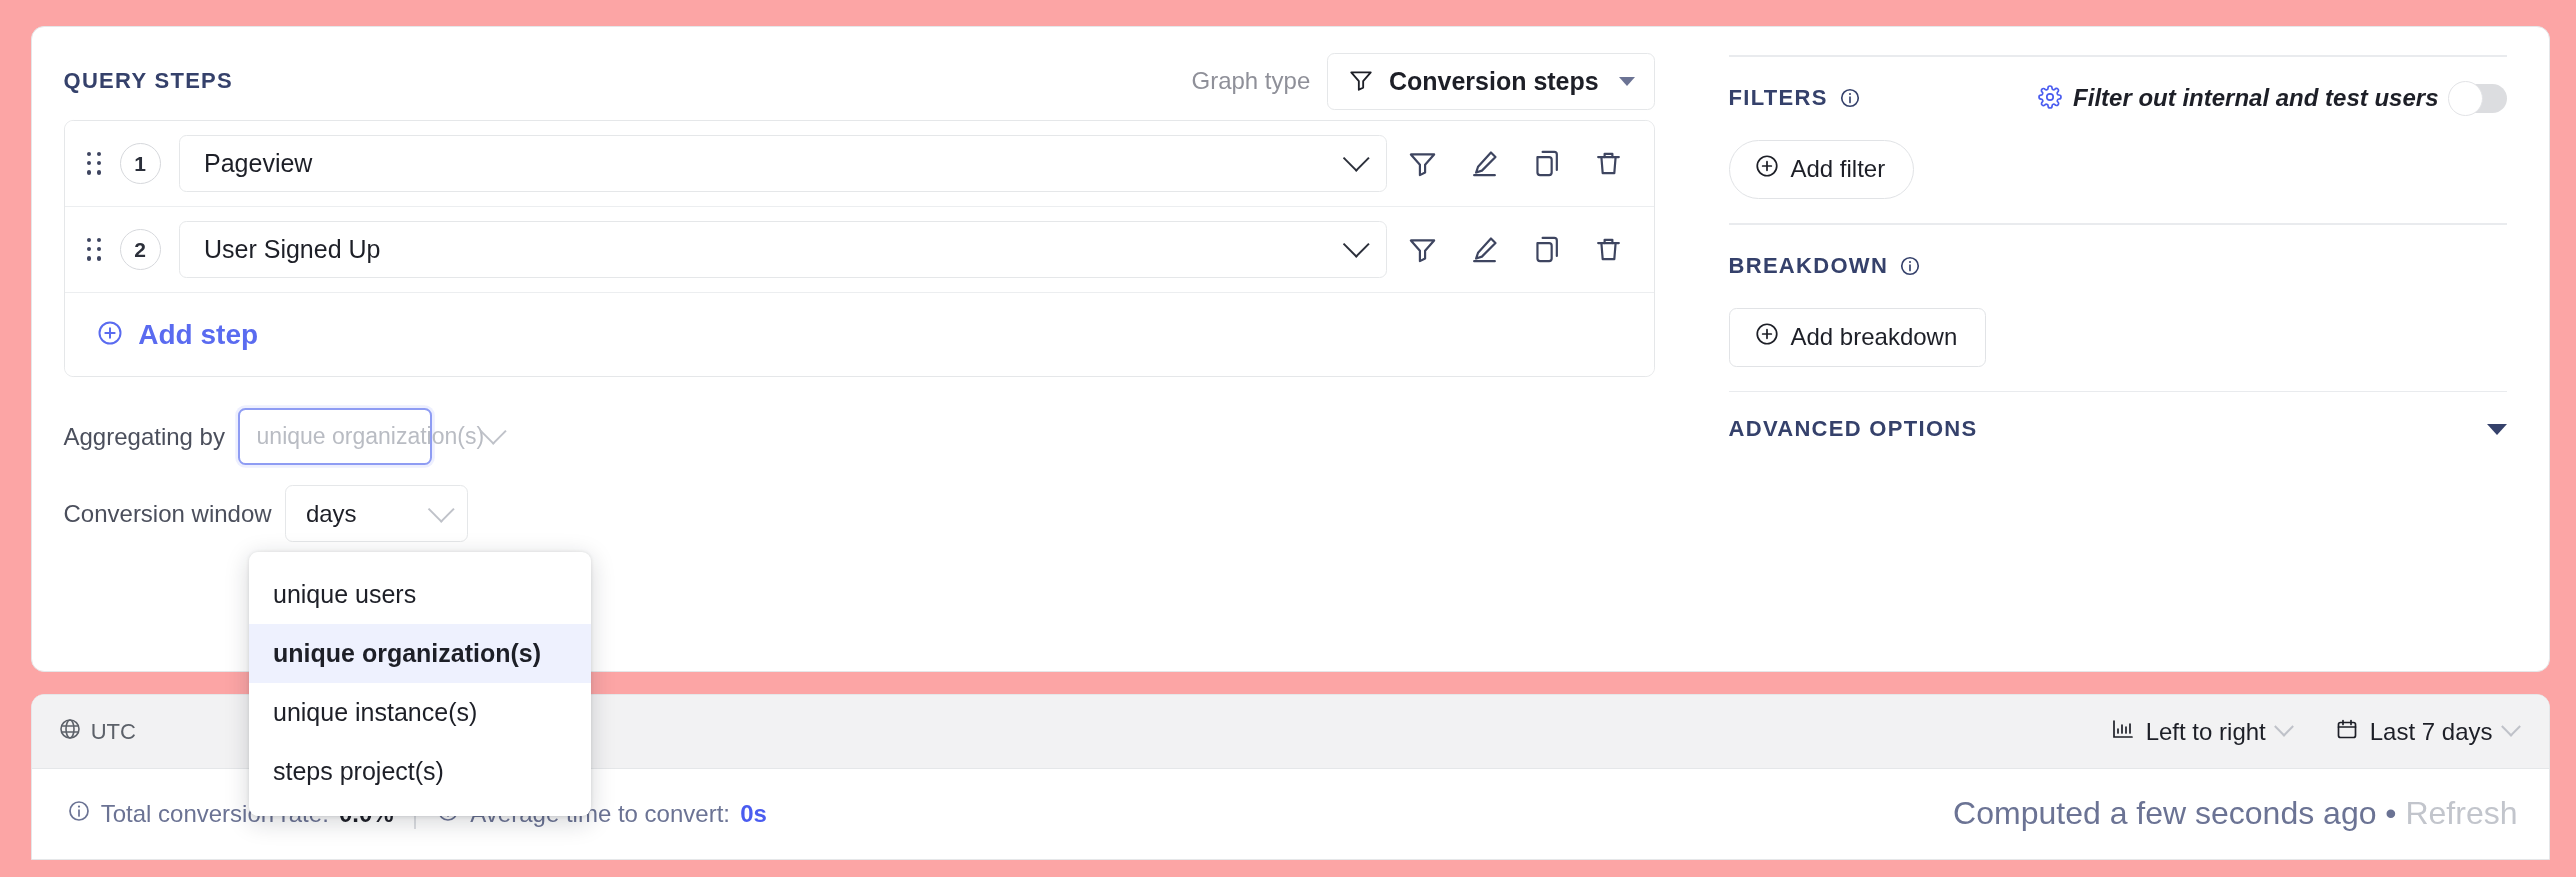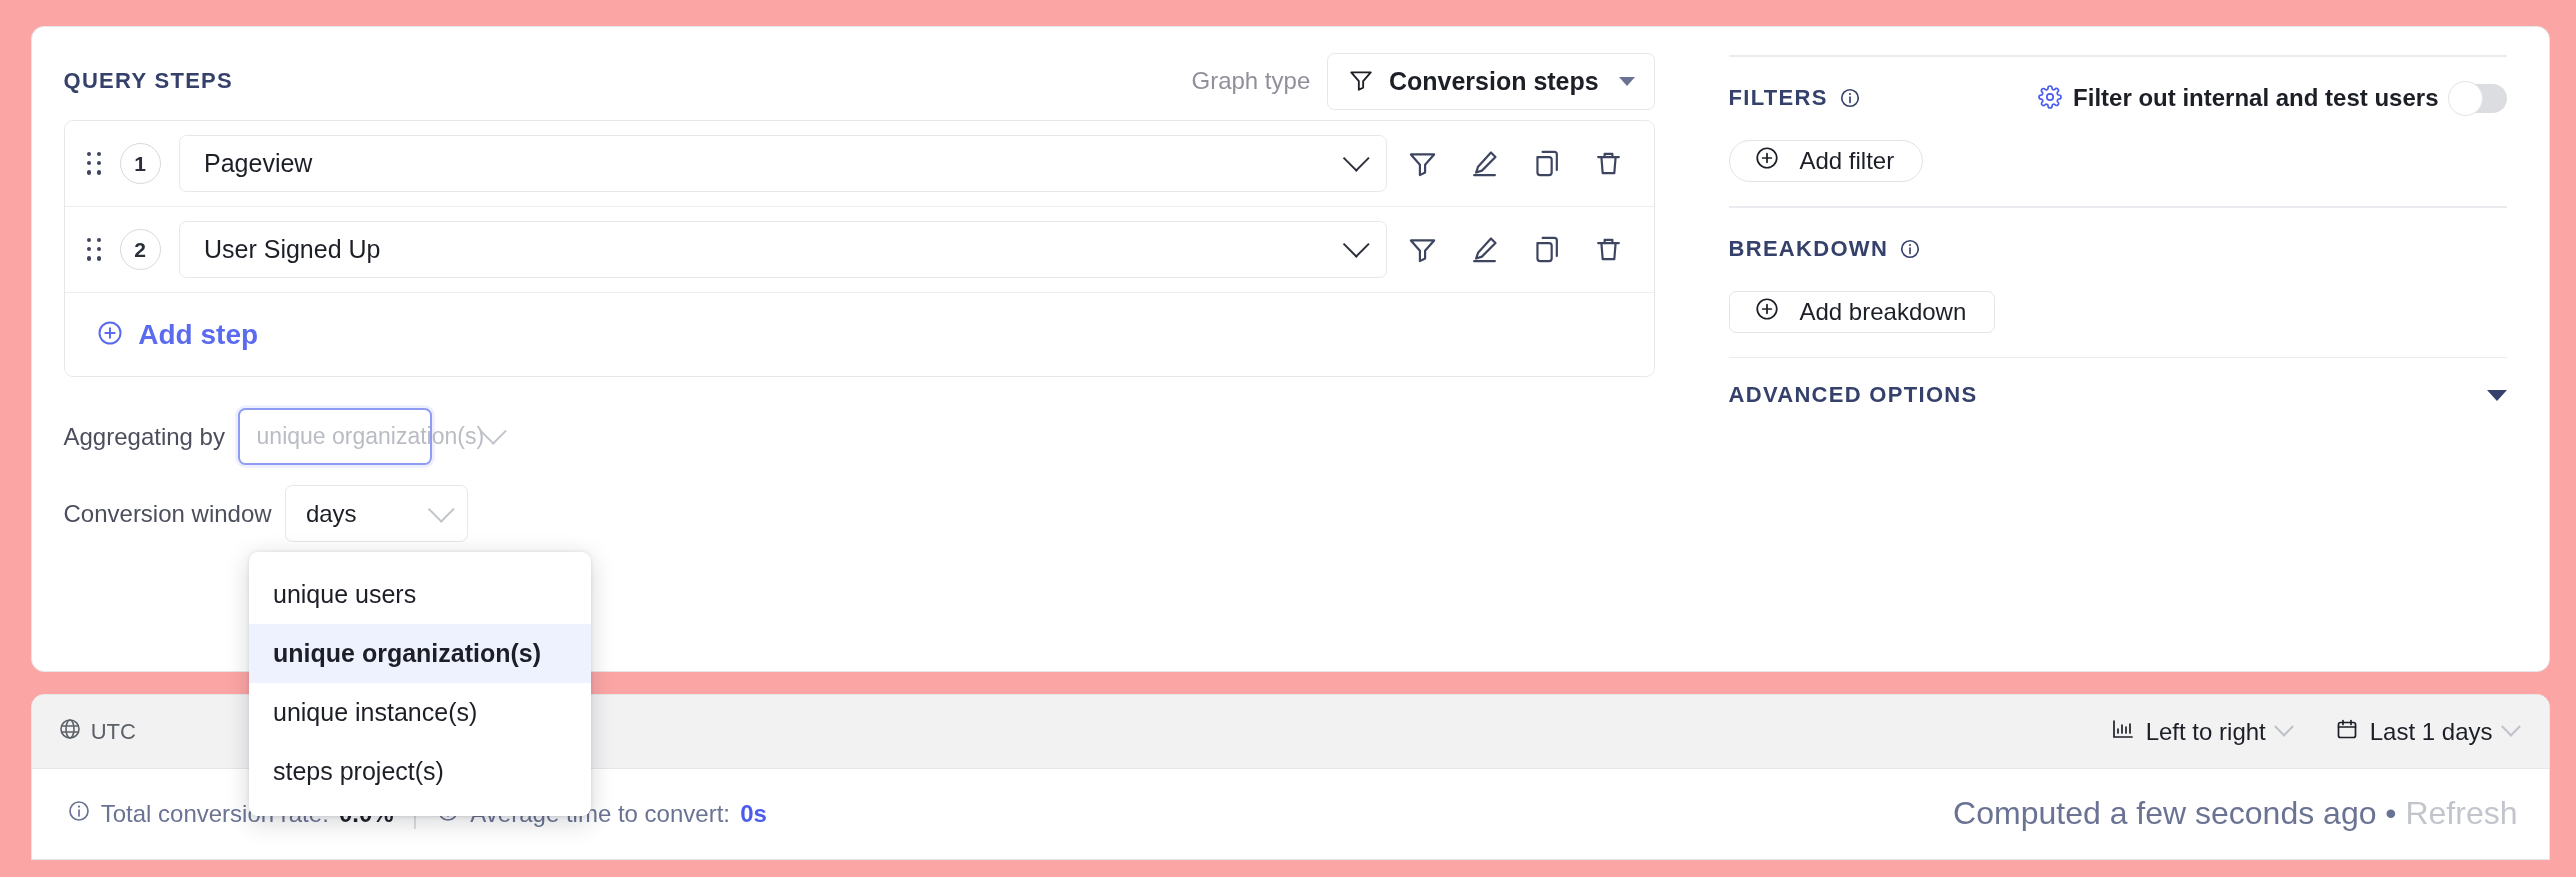--- a/index.html
+++ b/index.html
@@ -134,33 +134,33 @@
 
   
   .hr { height: 1.8px; background: #e9ebee; width: 100%; }
   .rt-head {
     display: flex; align-items: center; justify-content: space-between;
     height: 57px; margin-top: 13px;
   }
   .rt-title { display: flex; align-items: center; gap: 11px; }
   .info-ico { width: 22px; height: 22px; display: block; }
   .toggle-line { display: flex; align-items: center; gap: 11px; }
-  .toggle-text { font-size: 24px; font-weight: 600; color: #1d1f27; }
+  .toggle-text { font-size: 24px; font-weight: 600; color: #1d1f27; font-style: italic; }
   .switch {
     width: 57px; height: 29.5px; border-radius: 14.8px; background: #dcdde0;
     position: relative; cursor: pointer; flex: none;
   }
   .switch .knob {
     position: absolute; left: -1.8px; top: -2.8px;
     width: 35px; height: 35px; border-radius: 50%;
     background: #ffffff; border: 1.8px solid #e2e3e6;
   }
   .pill-btn {
-    display: inline-flex; align-items: center; gap: 20px;
-    height: 42px; padding: 0 28px 0 24px; margin-top: 13px;
+    display: inline-flex; align-items: center; gap: 11px;
+    height: 59px; padding: 0 28px 0 24px; margin-top: 13px;
     border: 1.8px solid #e1e3e6; background: #fff; cursor: pointer;
     font-size: 24px; color: #1d1f27;
   }
   .pill-btn.round { border-radius: 31px; }
   .pill-btn.rect  { border-radius: 7.4px; }
   .rt-block { padding-bottom: 24px; }
 
   .adv-head {
     display: flex; align-items: center; justify-content: space-between;
     height: 52px; margin-top: 11px; cursor: pointer;
@@ -463,21 +463,21 @@
           <span class="chev muted"></span>
         </div>
 
         <div class="bar-ctl">
           <span>
             <svg width="24" height="24" viewBox="0 0 24 24" fill="none" stroke="#1d1f27" stroke-width="1.7" stroke-linecap="round">
               <rect x="3.5" y="5.5" width="17" height="15" rx="2"></rect>
               <path d="M8 3.5v4M16 3.5v4M3.5 10h17"></path>
             </svg>
           </span>
-          <span>Last 1 days</span>
+          <span>Last 7 days</span>
           <span class="chev muted"></span>
         </div>
       </div>
     </div>
 
     <div class="results-foot">
       <div class="stats">
         <div class="stat">
           <span>
             <svg width="24" height="24" viewBox="0 0 24 24" fill="none" stroke="#6b7394" stroke-width="1.7">

